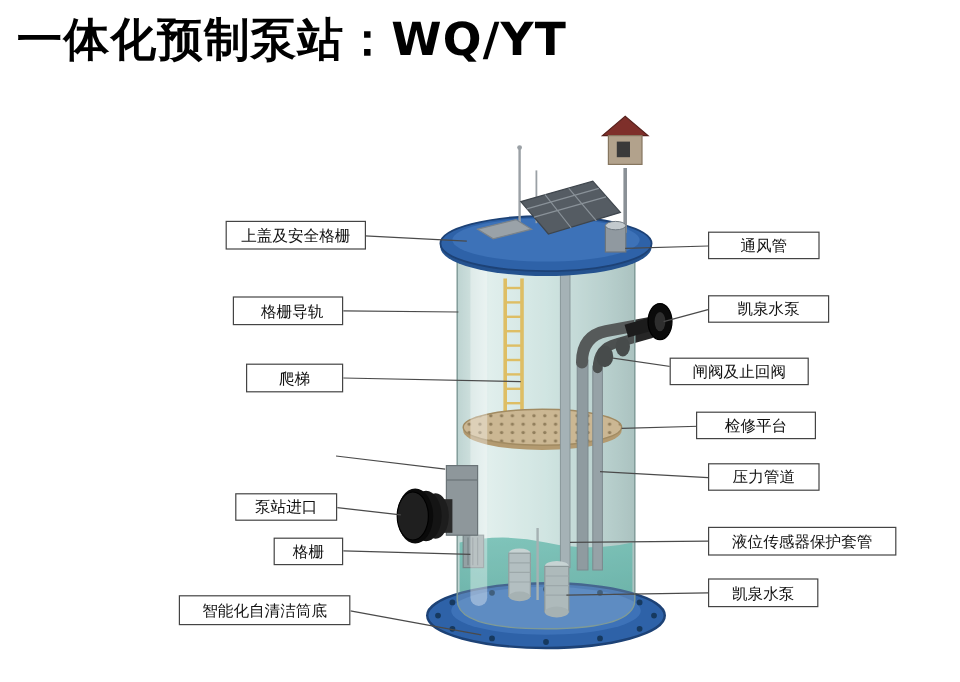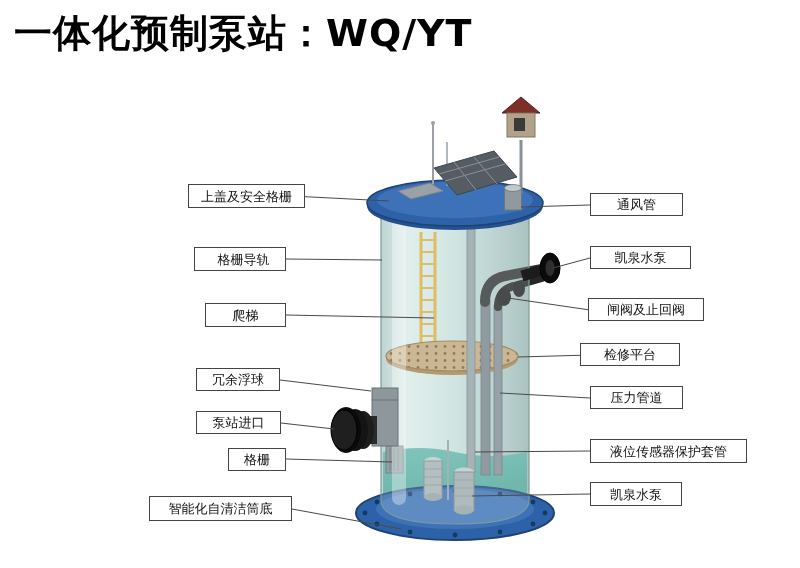--- a/index.html
+++ b/index.html
@@ -195,26 +195,25 @@
       <line x1="590" y1="355" x2="518" y2="357"></line>
       <line x1="590" y1="398" x2="500" y2="393"></line>
       <line x1="590" y1="451" x2="475" y2="452"></line>
       <line x1="590" y1="494" x2="472" y2="496"></line>
     </g>
   </svg>
 
   <div class="label" style="left:175px;top:184px;width:117px;height:24px;margin-left:13px;">上盖及安全格栅</div>
   <div class="label" style="left:194px;top:247px;width:92px;height:24px;padding-left:11px;">格栅导轨</div>
   <div class="label" style="left:205px;top:303px;width:81px;height:24px;">爬梯</div>
-  <div class="label" style="left:196px;top:368px;width:84px;height:23px;">冗余浮球</div>
   <div class="label" style="left:196px;top:411px;width:85px;height:23px;">泵站进口</div>
   <div class="label" style="left:228px;top:448px;width:58px;height:23px;">格栅</div>
   <div class="label" style="left:590px;top:193px;width:93px;height:23px;">通风管</div>
 
   <div class="label" style="left:149px;top:496px;width:143px;height:25px;">智能化自清洁筒底</div>
   <div class="label" style="left:590px;top:246px;width:101px;height:23px;">凯泉水泵</div>
-  <div class="label" style="left:588px;top:298px;width:116px;height:23px;">闸阀及止回阀</div>
+  <div class="label" style="left:558px;top:298px;width:116px;height:23px;">闸阀及止回阀</div>
   <div class="label" style="left:580px;top:343px;width:100px;height:23px;">检修平台</div>
   <div class="label" style="left:590px;top:386px;width:93px;height:23px;">压力管道</div>
   <div class="label" style="left:590px;top:439px;width:157px;height:24px;">液位传感器保护套管</div>
   <div class="label" style="left:590px;top:482px;width:92px;height:24px;text-align:right;">凯泉水泵</div>
 
 </div>
 
 </body></html>

